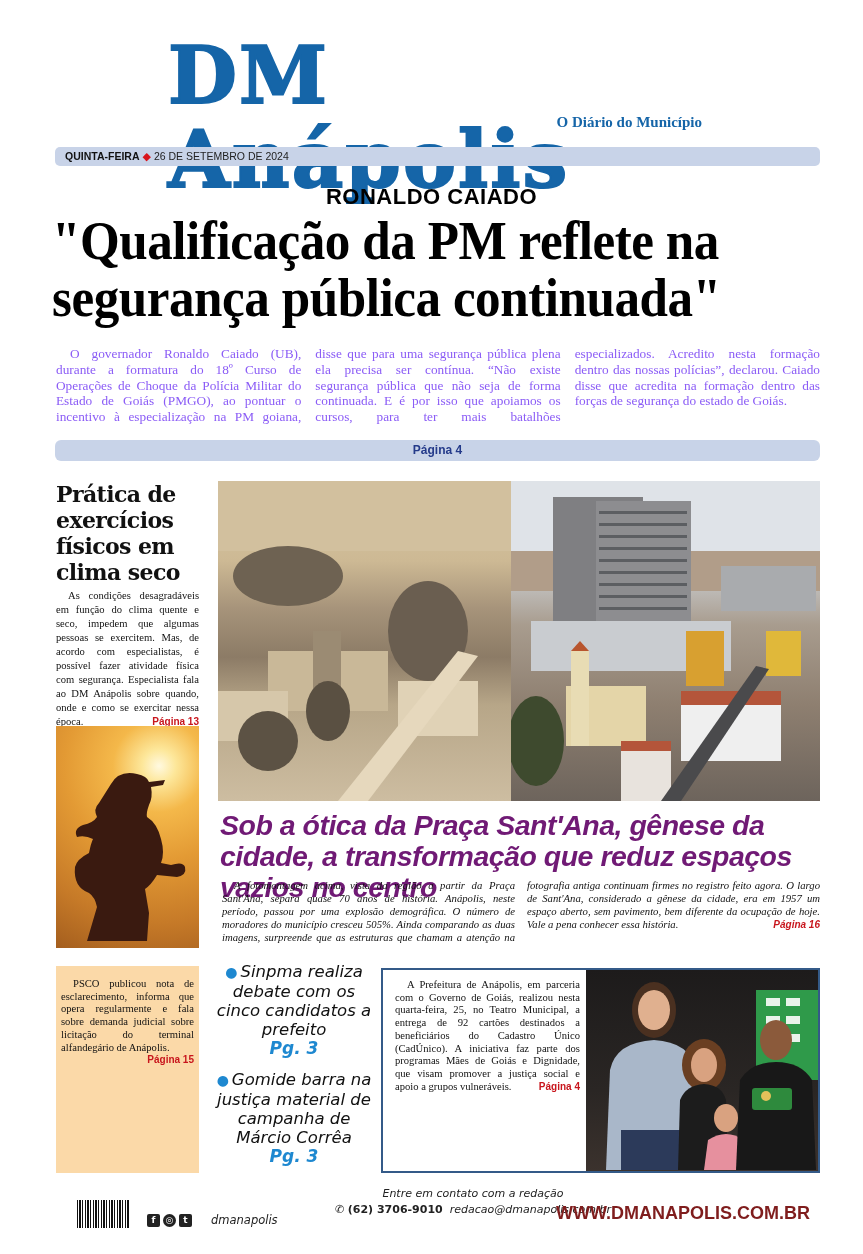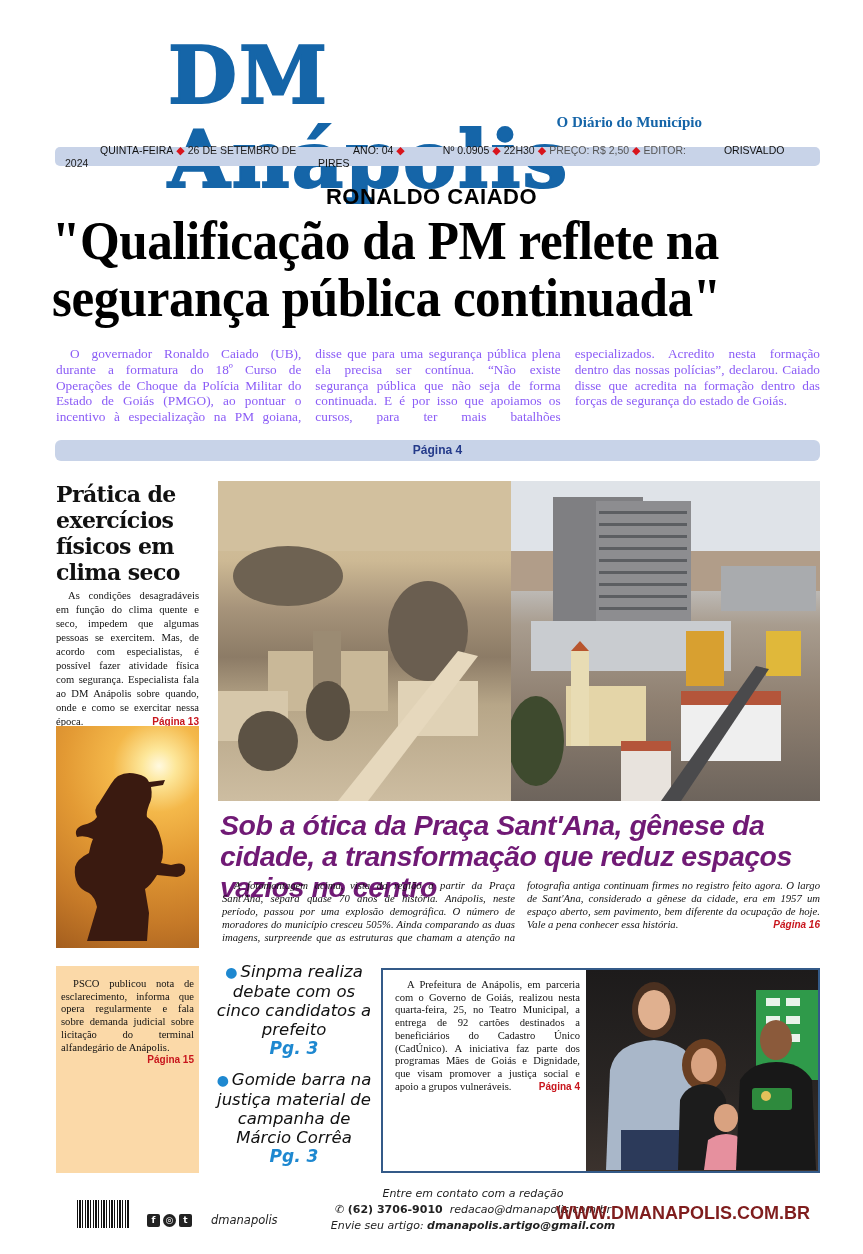--- a/index.html
+++ b/index.html
@@ -19,21 +19,21 @@
     font-weight: bold; font-size: 15px; color: #1565a8;
   }
 
   
   .infobar {
     position: absolute; left: 55px; top: 147px; width: 765px; height: 19px;
     background: #c8d3e8; border-radius: 5px; display: flex; align-items: center;
     justify-content: space-between; padding: 0 10px;
     font-family: "Liberation Sans", sans-serif; font-size: 10.5px; color: #222;
   }
-  .infobar .b { font-weight: normal; color: #111; margin-left: 35px; }
+  .infobar .b { font-weight: bold; color: #111; }
   .infobar .lite { color: #555; }
   .diamond { color: #d8141c; font-size: 11px; margin: 0 3px; }
 
   
   .kicker {
     position: absolute; left: 0; width: 863px; top: 184px; text-align: center;
     font-family: "Liberation Sans", sans-serif; font-weight: bold; font-size: 22px;
     color: #000000; letter-spacing: 0.5px;
   }
   .headline {
@@ -179,23 +179,20 @@
 <body>
 
 <div class="masthead">
   <div class="logo">DM Anápolis</div>
   <div class="tagline">O Diário do Município</div>
 </div>
 
 <div class="infobar">
   <div>
     <span class="b">QUINTA-FEIRA</span><span class="diamond">◆</span><span>26 DE SETEMBRO DE 2024</span>
-  </div>
-  <div>
-    <span class="b">ANO: 04</span><span class="diamond">◆</span><span class="b">Nº 0.0905</span><span class="diamond">◆</span><span>22H30</span><span class="diamond">◆</span><span class="lite">PREÇO:</span> <span class="lite">R$ 2,50</span><span class="diamond">◆</span><span class="lite">EDITOR:</span> <span class="b">ORISVALDO PIRES</span>
   </div>
 </div>
 
 <div class="kicker">RONALDO CAIADO</div>
 <h1 class="headline">"Qualificação da PM reflete na segurança pública continuada"</h1>
 <div class="lead">
   <p>O governador Ronaldo Caiado (UB), durante a formatura do 18º Curso de Operações de Choque da Polícia Militar do Estado de Goiás (PMGO), ao pontuar o incentivo à especialização na PM goiana, disse que para uma segurança pública plena ela precisa ser contínua. “Não existe segurança pública que não seja de forma continuada. E é por isso que apoiamos os cursos, para ter mais batalhões especializados. Acredito nesta formação dentro das nossas polícias”, declarou. Caiado disse que acredita na formação dentro das forças de segurança do estado de Goiás.</p>
 </div>
 <div class="pagebar">Página 4</div>
 
@@ -321,19 +318,15 @@
     <span class="soc-ico">t</span>
     <span class="social-handle">dmanapolis</span>
   </div>
   <div class="contact">
     <div class="it">Entre em contato com a redação</div>
     <div>
       <span>✆</span>
       <span class="phone">(62) 3706-9010</span>&nbsp;
       <span class="it">redacao@dmanapolis.com.br</span>
     </div>
-    <div>
-      <span class="it">Envie seu artigo:</span>
-      <span class="em">dmanapolis.artigo@gmail.com</span>
-    </div>
   </div>
   <div class="website">WWW.DMANAPOLIS.COM.BR</div>
 </div>
 
 </body></html>

